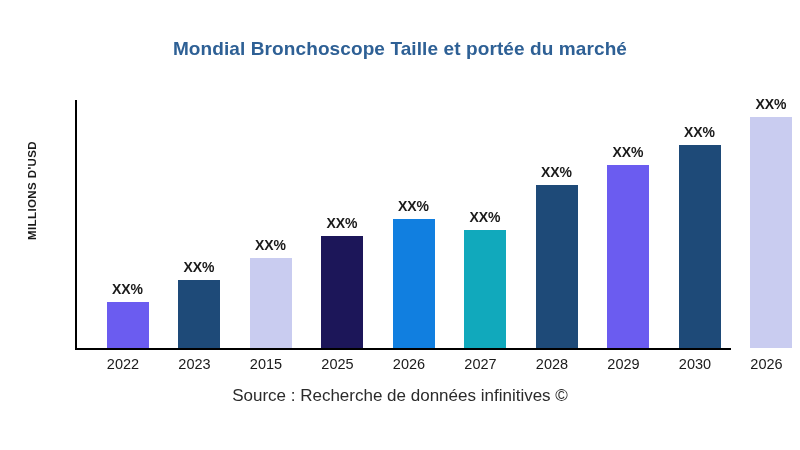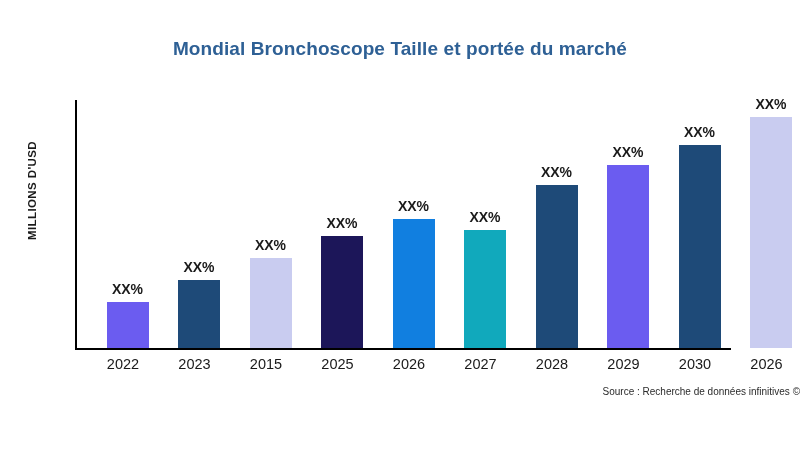--- a/index.html
+++ b/index.html
@@ -101,22 +101,22 @@
     color:#1a1a1a;
     text-align:center;
     white-space:nowrap;
     transform:translateX(-50%);
   }
 
   .source-note{
     position:absolute;
     left:0;top:386px;
     width:800px;
-    text-align:right;
-    font-size:10px;
+    text-align:center;
+    font-size:17px;
     color:#2b2b2b;
     white-space:nowrap;
   }
 </style>
 </head>
 <body>
 
 <div class="chart-root">
 
   <div class="chart-title">Mondial Bronchoscope Taille et portée du marché</div>

